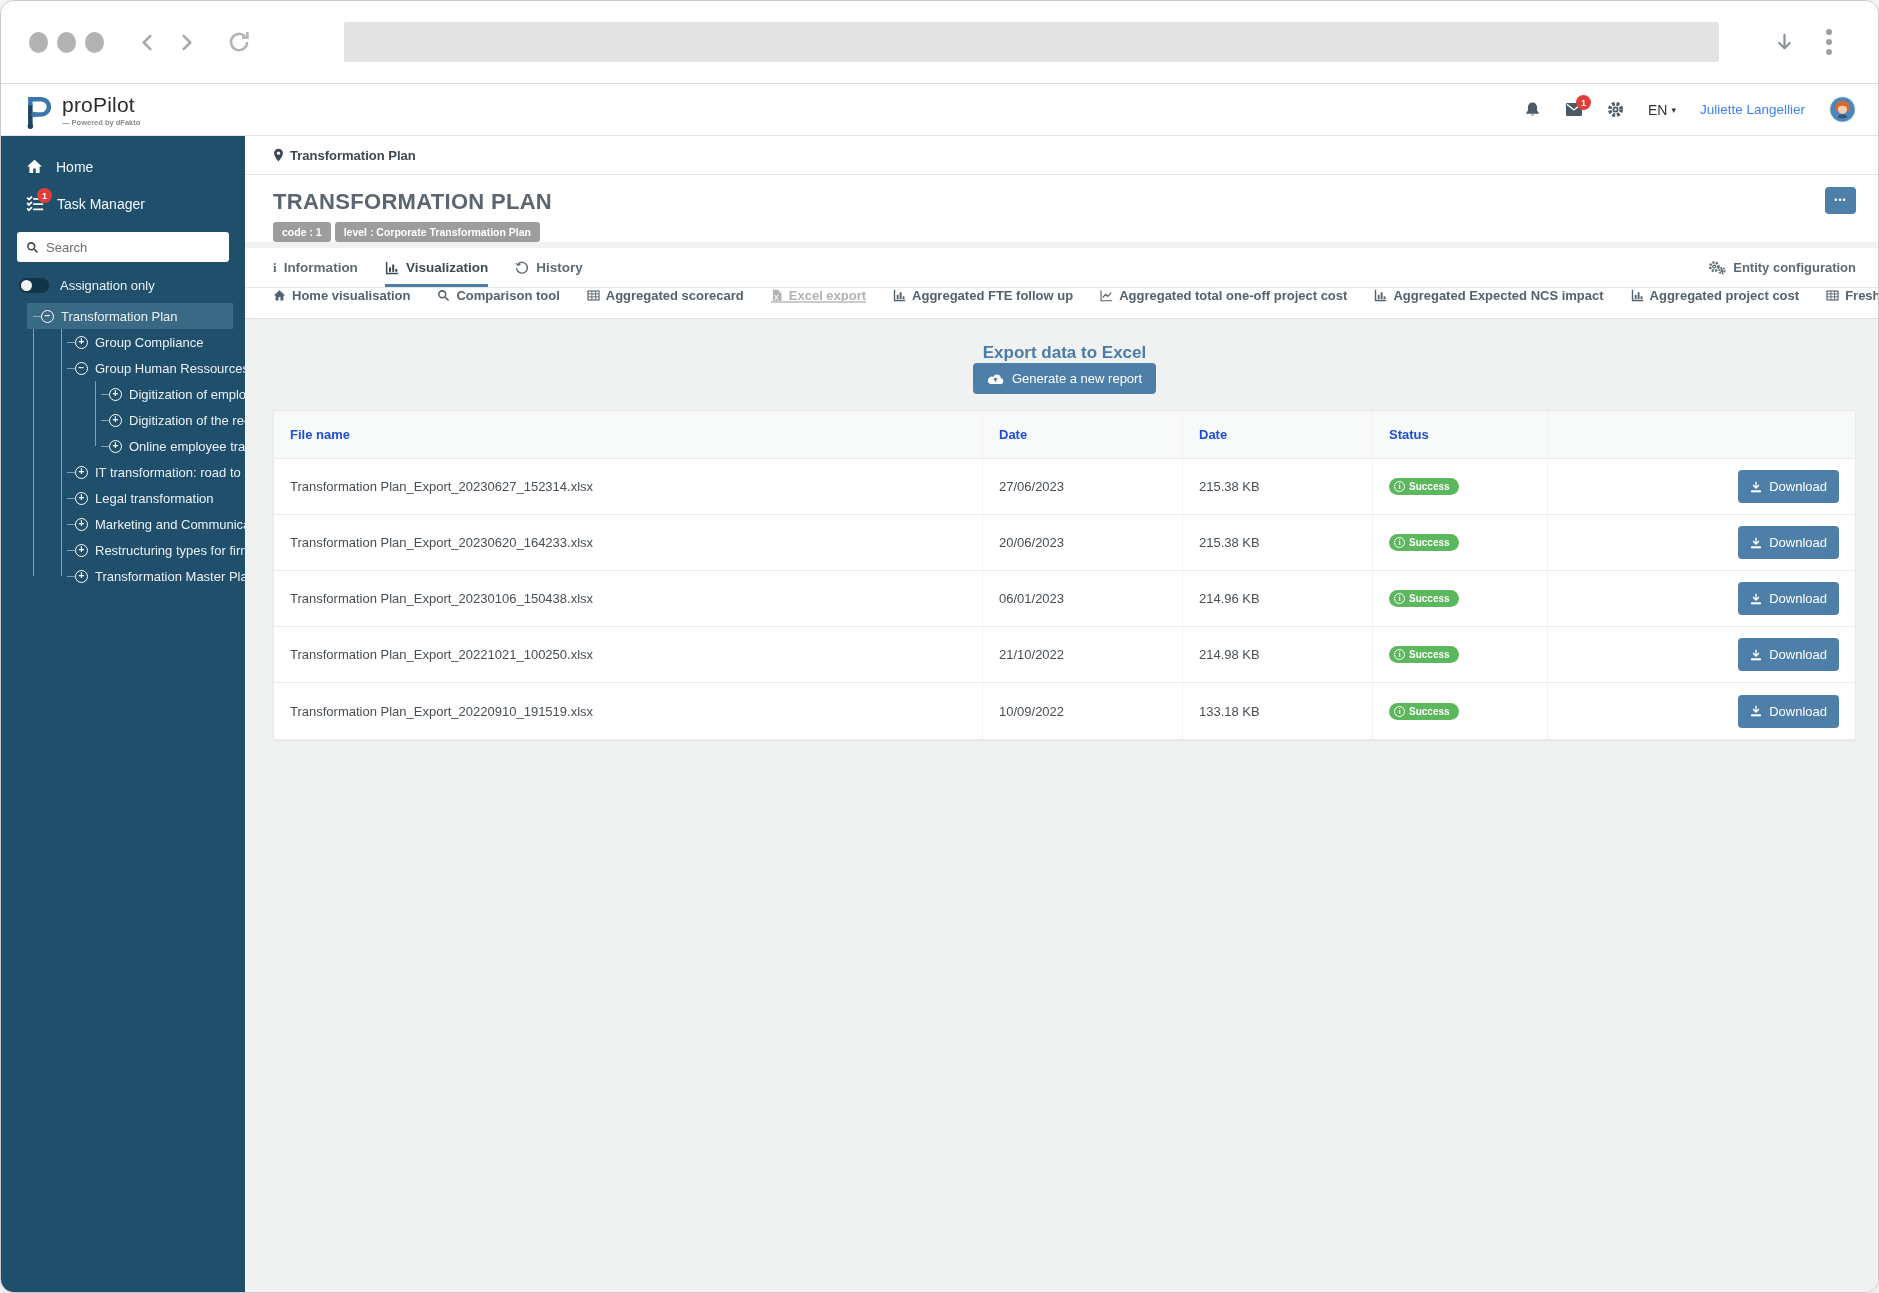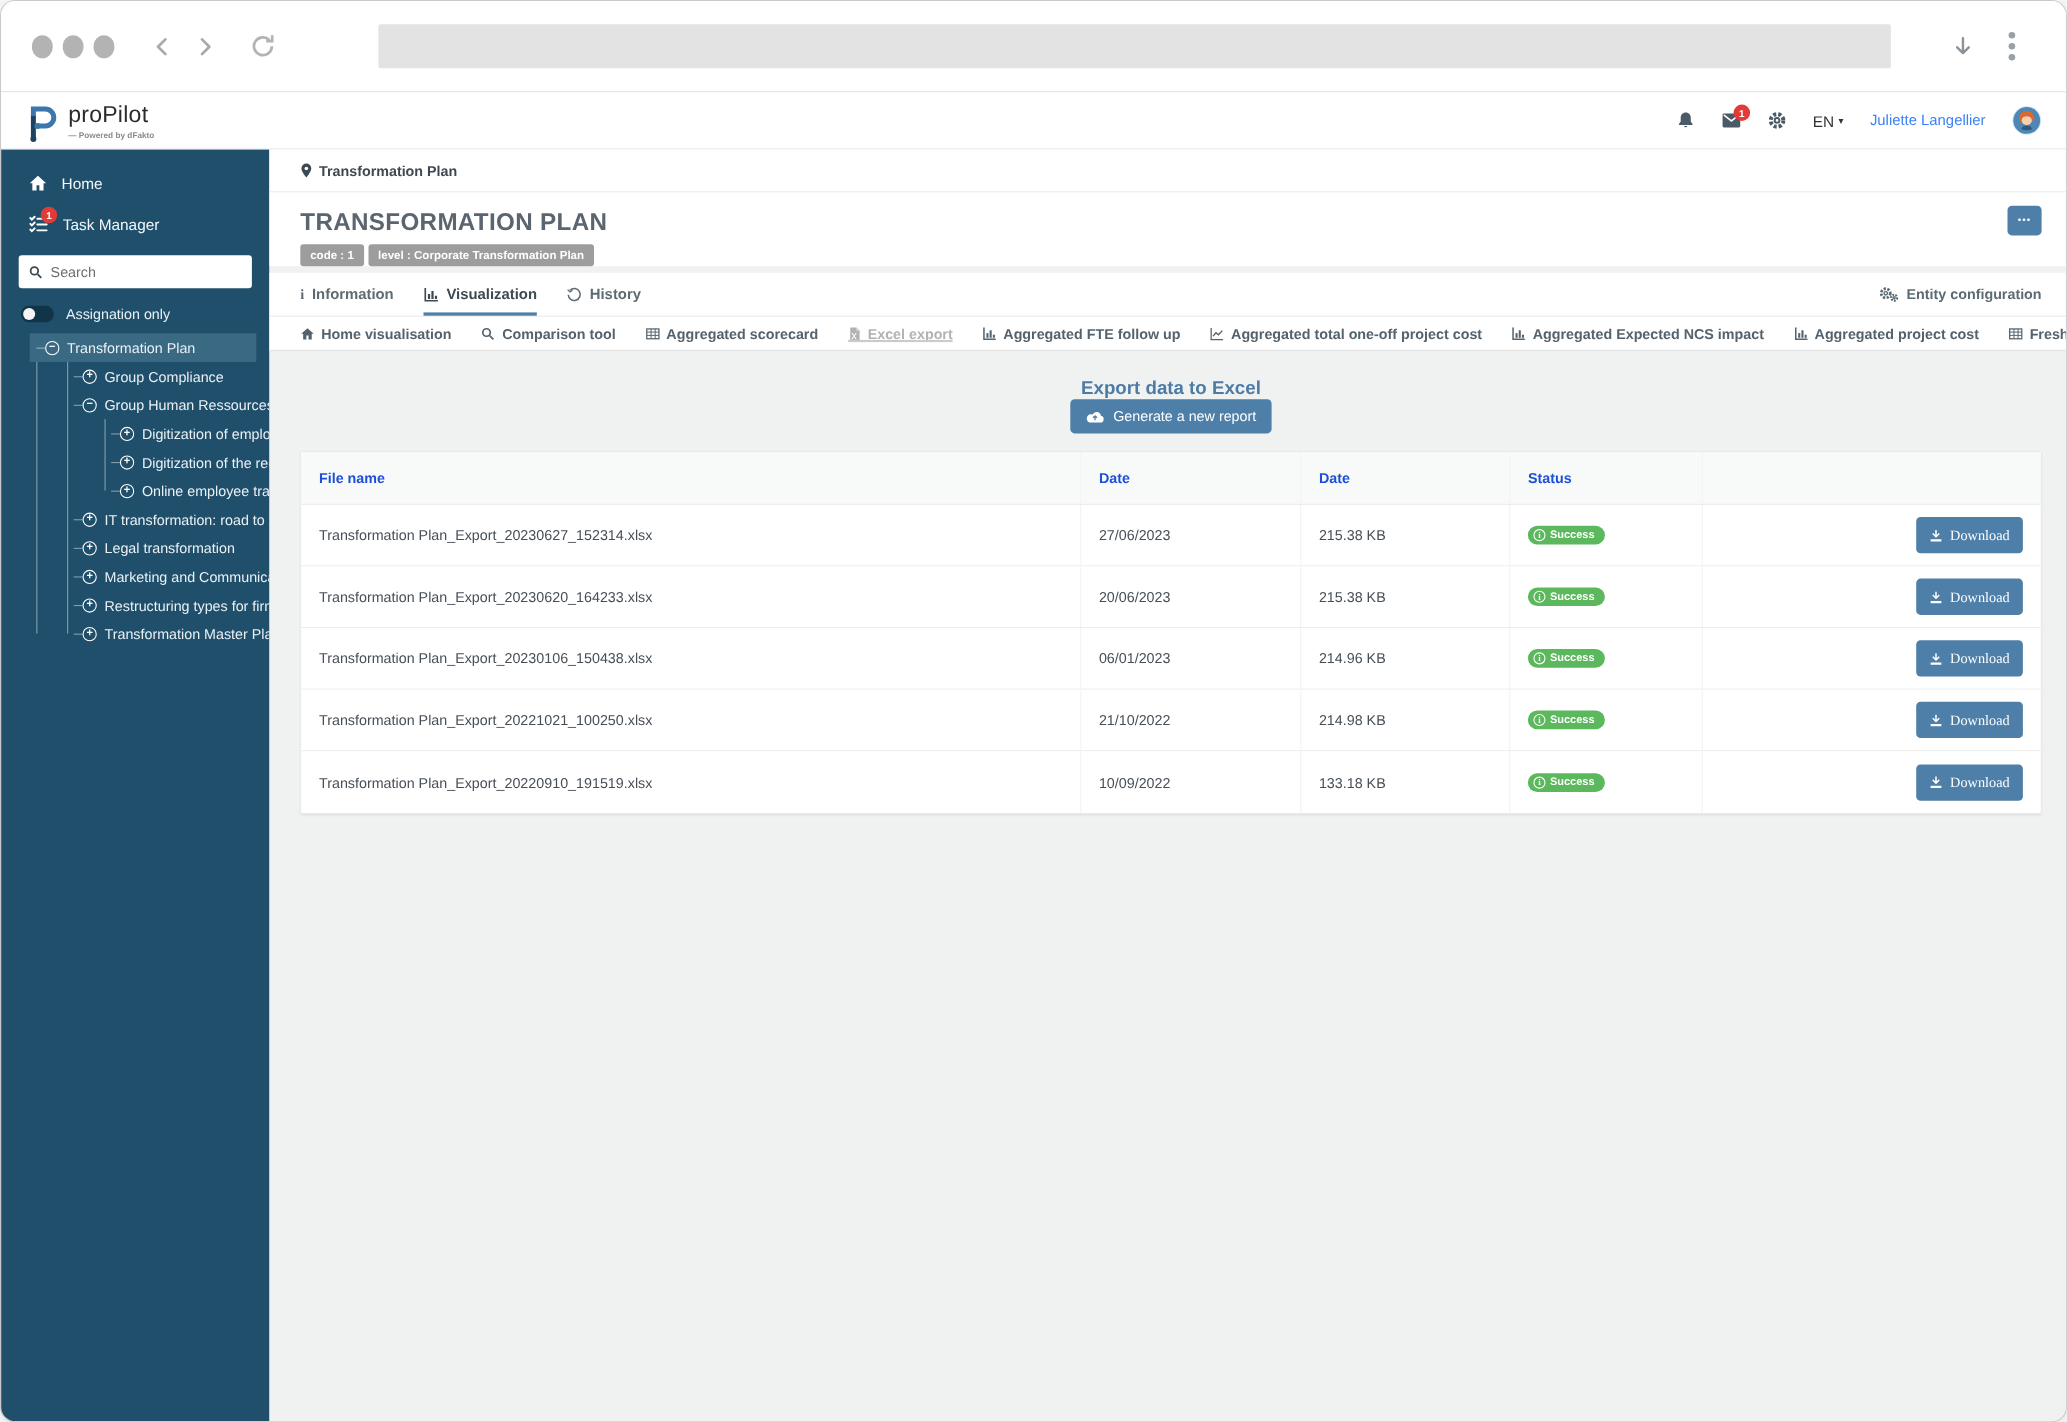--- a/index.html
+++ b/index.html
@@ -60,21 +60,21 @@
   .badges{ display:flex; gap:4px; margin-top:7px; }
   .gbadge{ background:#9d9d9d; color:#fff; font-size:10.5px; font-weight:700; padding:4px 9px; border-radius:3px;}
   .more-btn{ position:absolute; right:22px; top:12px; width:31px; height:27px; background:#4e7fa8; border:none; border-radius:4px;
     color:#fff; font-size:9px; letter-spacing:1px; cursor:pointer; line-height:27px;}
   .tabsrow{ background:#fff; border-bottom:1px solid #e6e6e6; display:flex; align-items:stretch; gap:27px; padding:0 22px 0 28px; height:40px; margin-top:6px;}
   .tab{ display:flex; align-items:center; gap:7px; font-size:13.5px; font-weight:600; color:#5f6b73; cursor:pointer; position:relative;}
   .tab.active{ color:#3e4a52; }
   .tab.active::after{ content:""; position:absolute; left:0; right:0; bottom:0; height:3px; background:#4e7fa8;}
   .tab .iglyph{ font-weight:700; font-size:13px; font-family:"Liberation Serif",serif;}
   .entity-cfg{ margin-left:auto; display:flex; align-items:center; gap:7px; font-size:13px; font-weight:600; color:#5a6b75; cursor:pointer;}
-  .subtabsrow{ background:#fff; border-bottom:1px solid #e0e0e0; display:flex; align-items:center; gap:27px; padding:0 22px 0 28px; height:31px;}
+  .subtabsrow{ background:#fff; border-bottom:1px solid #e0e0e0; display:flex; align-items:flex-start; gap:27px; padding:0 22px 0 28px; height:31px;}
   .subtab{ display:flex; align-items:center; gap:6px; font-size:13px; font-weight:600; color:#53626d; cursor:pointer; position:relative; white-space:nowrap;}
   .subtab.active{ color:#b2b2b2; }
   .subtab.active::after{ content:""; position:absolute; left:0; right:0; bottom:0; height:2px; background:#cbcbcb;}
   
   .content{ padding:24px 22px 0 28px; flex:1; }
   .section-head{ display:flex; align-items:center; justify-content:space-between;flex-direction:column; }
   .section-title{ font-size:17px; font-weight:700; color:#4c7ba6; }
   .gen-btn{ background:#4e7fa8; border:none; border-radius:4px; color:#fff; font-size:13px; font-family:"Liberation Sans",sans-serif;
     height:31px; padding:0 14px; display:flex; align-items:center; gap:8px; cursor:pointer;}
   .card{ margin-top:16px; background:#fff; border:1px solid #e9e9e9; border-radius:2px; box-shadow:0 1px 2px rgba(0,0,0,.05);}
@@ -83,21 +83,21 @@
   .tbody-row{ height:56px; border-bottom:1px solid #ececec; font-size:13px; color:#474f57; background:#fff;}
   .tbody-row:last-child{ border-bottom:none; }
   .cell{ padding-left:16px; height:100%; display:flex; align-items:center; border-left:1px solid #f3f3f3;}
   .cell:first-child{ border-left:none; }
   .c-file{ width:708px; } .c-date{ width:200px; } .c-size{ width:190px; } .c-status{ width:175px; }
   .c-dl{ flex:1; justify-content:flex-end; padding-right:16px; }
   .status-badge{ background:#5cb85c; color:#fff; font-size:10px; font-weight:700; border-radius:9px; padding:3px 9px 3px 5px;
     display:inline-flex; align-items:center; gap:4px;}
   .sb-i{ width:11px; height:11px; border:1px solid #fff; border-radius:50%; font-size:8px; line-height:9px; display:flex;
     align-items:center; justify-content:center; font-family:"Liberation Serif",serif; font-weight:700;}
-  .dl-btn{ background:#4e7fa8; border:none; border-radius:4px; color:#fff; font-size:13px; font-family:Liberation Serif, serif;
+  .dl-btn{ background:#4e7fa8; border:none; border-radius:4px; color:#fff; font-size:13px; font-family:Liberation Sans, sans-serif;
     height:33px; padding:0 12px; display:flex; align-items:center; gap:7px; cursor:pointer;}
   svg{ display:block; }
 </style>
 </head>
 <body>
 
 <div class="viewport">
 
   <div class="chrome">
     <div class="dots">

